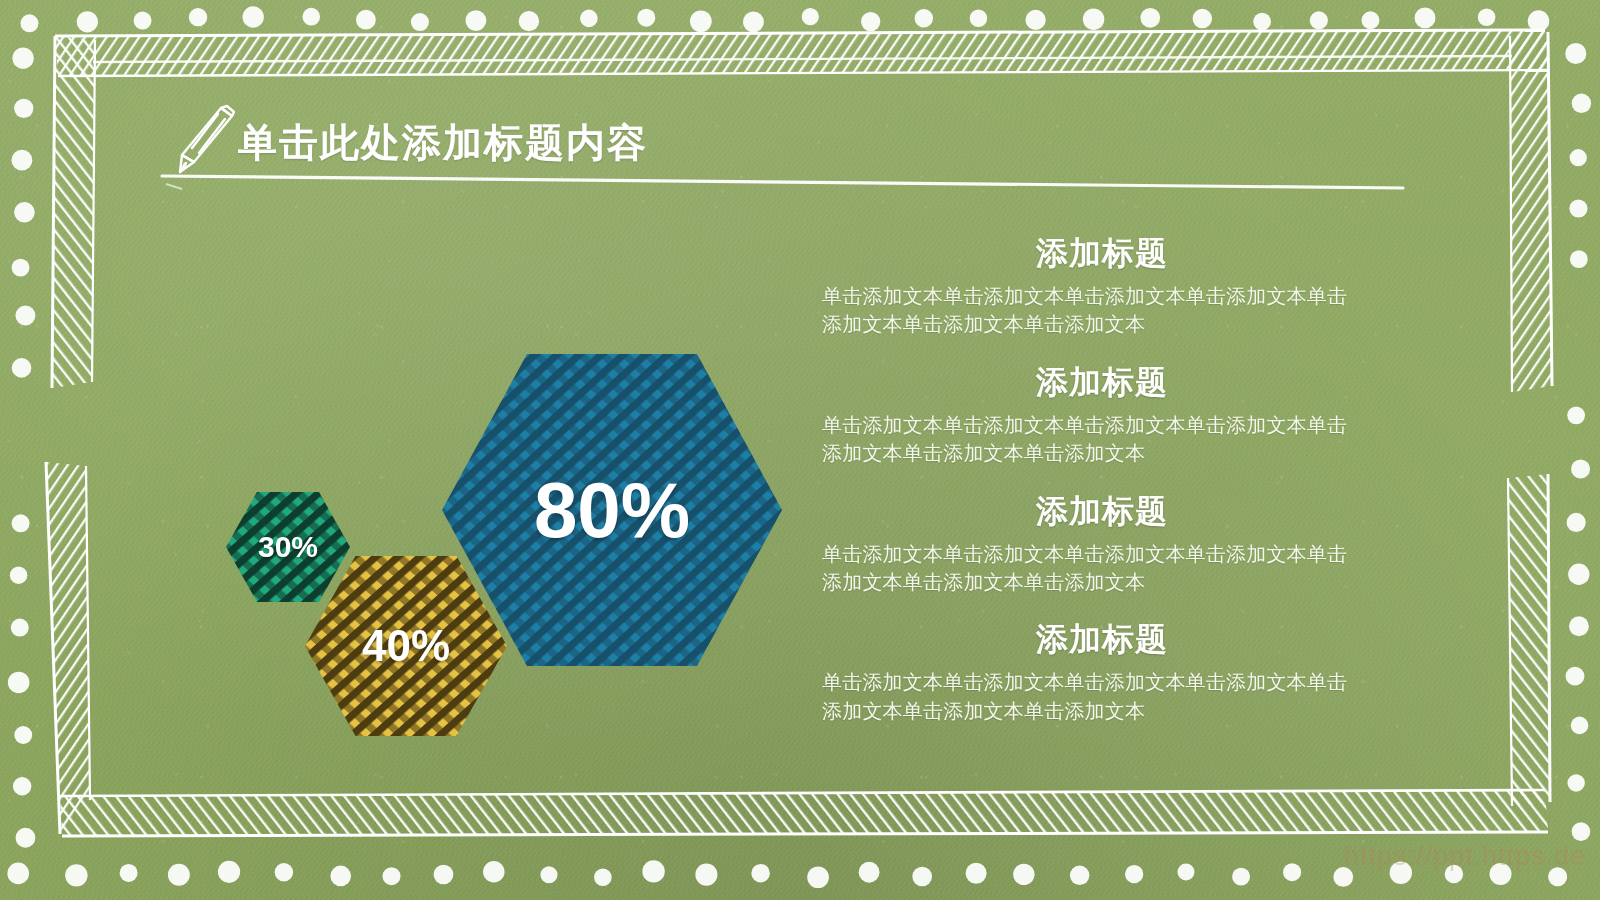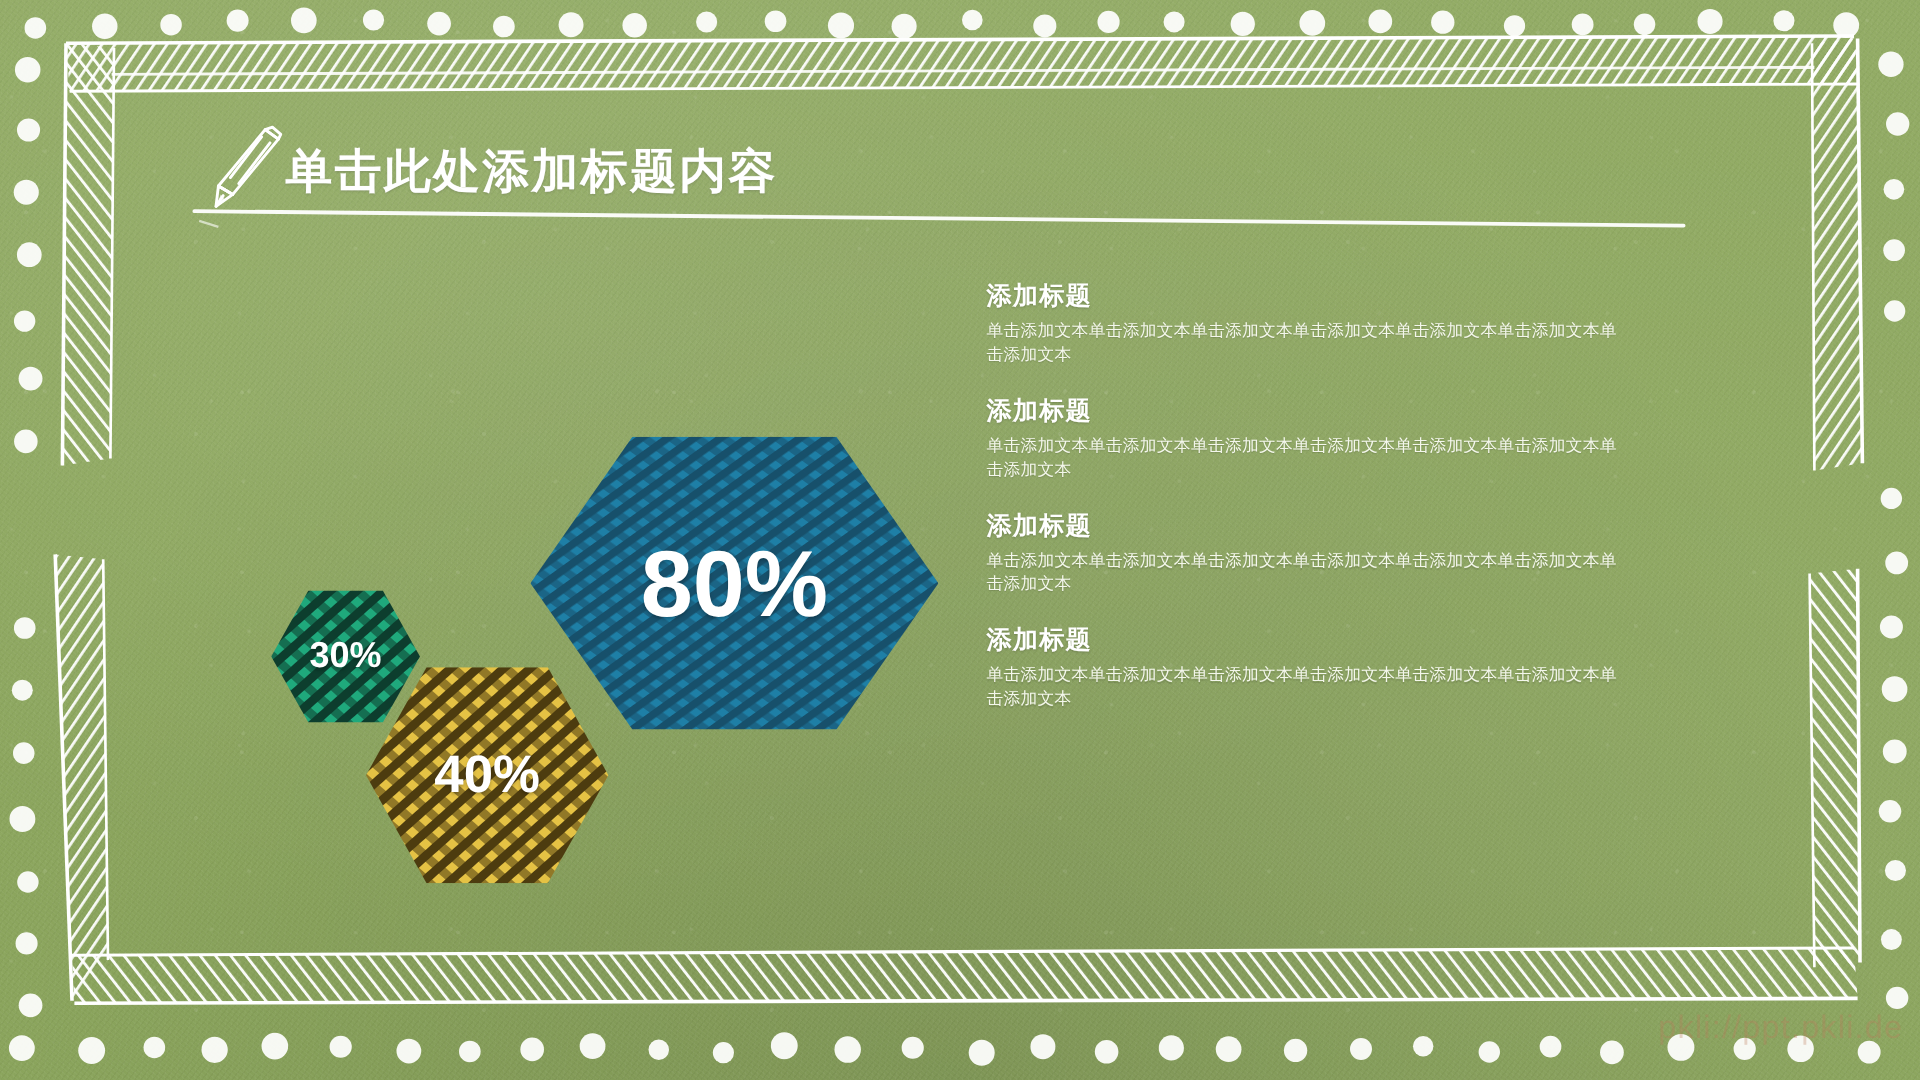--- a/index.html
+++ b/index.html
@@ -70,28 +70,29 @@
     pointer-events:none;
   }
   .hexwrap { position:absolute; }
 
   
   .content { position:absolute; left:822px; top:232px; width:560px; }
   .block { margin-bottom:22px; }
   .block:last-child { margin-bottom:0; }
   .block h3 {
     color:#ffffff;
-    font-size:21px; font-weight:bold;
+    font-size:32px; font-weight:bold;
     letter-spacing:1px;
     margin-bottom:6px;
     text-shadow:0 1px 2px rgba(0,0,0,.20);
+    text-align:center;
   }
   .block p {
     color:#f4f7ec;
-    font-size:14px;
+    font-size:20px;
     line-height:1.42;
     letter-spacing:.2px;
     text-shadow:0 1px 1px rgba(0,0,0,.14);
     max-width:535px;
   }
 
   
   .watermark {
     position:absolute; right:14px; bottom:28px;
     color:rgba(190,120,90,.30);
@@ -275,21 +276,21 @@
   <div class="title">单击此处添加标题内容</div>
 
   <svg class="title-rule" viewBox="0 0 1245 22" preserveAspectRatio="none">
     <path d="M2,4 C200,7 700,11 1243,16" stroke="#ffffff" stroke-width="3.2" fill="none" stroke-linecap="round" opacity=".95"></path>
     <path d="M6,12 L22,17" stroke="#ffffff" stroke-width="2" fill="none" opacity=".6"></path>
   </svg>
 </div>
 
 <div class="hexes">
 
-    <div class="hexwrap" style="left: 252px; top: 144px; width: 340px; height: 244px;"><svg width="100%" height="100%" viewBox="0 0 100 100" preserveAspectRatio="none">
+    <div class="hexwrap" style="left: 252px; top: 134px; width: 340px; height: 312px;"><svg width="100%" height="100%" viewBox="0 0 100 100" preserveAspectRatio="none">
         <defs>
           <pattern id="hx1" width="6" height="6" patternUnits="userSpaceOnUse" patternTransform="rotate(45) scale(0.765)">
             <rect width="6" height="6" fill="#1e7fa6"></rect>
             <rect width="3" height="6" fill="#17506b"></rect>
             <rect y="3" width="6" height="3" fill="#17506b" opacity="0.55"></rect>
           </pattern>
         </defs>
         <polygon points="25,0 75,0 100,50 75,100 25,100 0,50" fill="url(#hx1)"></polygon>
       </svg><div class="hexlabel" style="font-size: 78px;">80%</div></div>
     <div class="hexwrap" style="left: 36px; top: 272px; width: 124px; height: 110px;"><svg width="100%" height="100%" viewBox="0 0 100 100" preserveAspectRatio="none">
@@ -326,13 +327,13 @@
   <div class="block">
     <h3>添加标题</h3>
     <p>单击添加文本单击添加文本单击添加文本单击添加文本单击添加文本单击添加文本单击添加文本</p>
   </div>
   <div class="block">
     <h3>添加标题</h3>
     <p>单击添加文本单击添加文本单击添加文本单击添加文本单击添加文本单击添加文本单击添加文本</p>
   </div>
 </div>
 
-<div class="watermark">pkli://ppt.pkli.de</div>
+<div class="watermark">https://ppt.https.de</div>
 
 </body></html>

